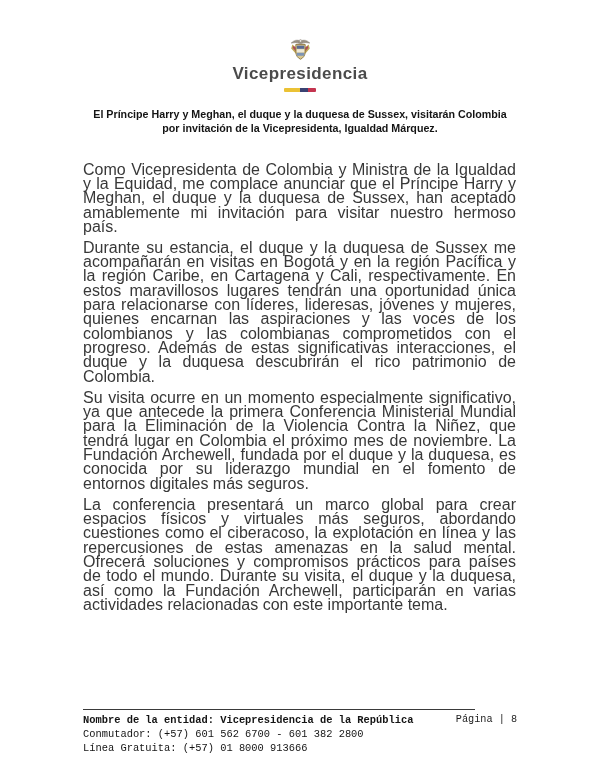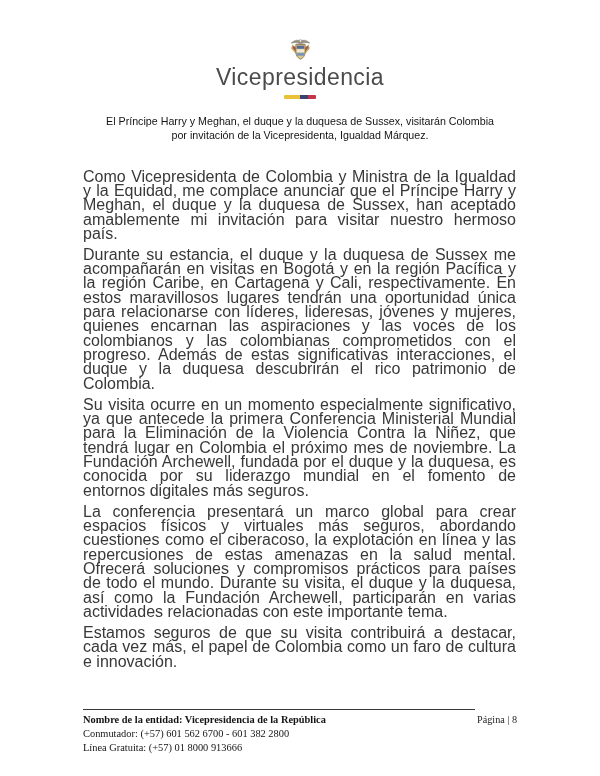--- a/index.html
+++ b/index.html
@@ -10,42 +10,42 @@
     background: #ffffff;
     font-family: "Liberation Sans", sans-serif;
     overflow: hidden;
   }
 
   
   .header { padding-top: 37px; text-align: center; }
   .crest { display: block; margin: 0 auto; width: 23px; height: 26px; }
   .logo-text {
     margin-top: 1px;
-    font-size: 23px;
-    font-weight: 400;
+    font-size: 17px;
+    font-weight: 700;
     letter-spacing: 0.4px;
     color: #4b4b4b;
   }
   .flag-bar {
     display: flex;
     width: 32px;
     height: 3.5px;
     margin: 4px auto 0 auto;
     border-radius: 1px;
     overflow: hidden;
   }
   .flag-seg-yellow { width: 50%; height: 100%; }
   .flag-seg-blue   { width: 25%; height: 100%; }
   .flag-seg-red    { width: 25%; height: 100%; }
 
   
   .title {
     margin-top: 15px;
     text-align: center;
-    font-weight: normal;
+    font-weight: bold;
     font-size: 10.7px;
     line-height: 14.5px;
     color: #141414;
   }
 
   
   .body-text {
     margin: 27px 84px 0 83px;
   }
   .body-text p {
@@ -55,21 +55,21 @@
     text-align: justify;
     color: #383838;
   }
 
   
   .footer {
     position: absolute;
     left: 83px;
     width: 434px;
     top: 709px;
-    font-family: Liberation Serif, serif;
+    font-family: Liberation Mono, monospace;
     color: #141414;
   }
   .footer-divider {
     width: 392px;
     height: 0;
     border-top: 1.5px solid #3a3a3a;
     margin-bottom: 3px;
   }
   .footer-row {
     display: flex;
@@ -117,21 +117,20 @@
   <div class="title">
     <div>El Príncipe Harry y Meghan, el duque y la duquesa de Sussex, visitarán Colombia</div>
     <div>por invitación de la Vicepresidenta, Igualdad Márquez.</div>
   </div>
 
   <div class="body-text">
     <p>Como Vicepresidenta de Colombia y Ministra de la Igualdad y la Equidad, me complace anunciar que el Príncipe Harry y Meghan, el duque y la duquesa de Sussex, han aceptado amablemente mi invitación para visitar nuestro hermoso país.</p>
     <p>Durante su estancia, el duque y la duquesa de Sussex me acompañarán en visitas en Bogotá y en la región Pacífica y la región Caribe, en Cartagena y Cali, respectivamente. En estos maravillosos lugares tendrán una oportunidad única para relacionarse con líderes, lideresas, jóvenes y mujeres, quienes encarnan las aspiraciones y las voces de los colombianos y las colombianas comprometidos con el progreso. Además de estas significativas interacciones, el duque y la duquesa descubrirán el rico patrimonio de Colombia.</p>
     <p>Su visita ocurre en un momento especialmente significativo, ya que antecede la primera Conferencia Ministerial Mundial para la Eliminación de la Violencia Contra la Niñez, que tendrá lugar en Colombia el próximo mes de noviembre. La Fundación Archewell, fundada por el duque y la duquesa, es conocida por su liderazgo mundial en el fomento de entornos digitales más seguros.</p>
     <p>La conferencia presentará un marco global para crear espacios físicos y virtuales más seguros, abordando cuestiones como el ciberacoso, la explotación en línea y las repercusiones de estas amenazas en la salud mental. Ofrecerá soluciones y compromisos prácticos para países de todo el mundo. Durante su visita, el duque y la duquesa, así como la Fundación Archewell, participarán en varias actividades relacionadas con este importante tema.</p>
-    <p>Estamos seguros de que su visita contribuirá a destacar, cada vez más, el papel de Colombia como un faro de cultura e innovación.</p>
   </div>
 
   <div class="footer">
     <div class="footer-divider"></div>
     <div class="footer-row">
       <div class="footer-left">
         <div class="footer-entity">Nombre de la entidad: Vicepresidencia de la República</div>
         <div>Conmutador: (+57) 601 562 6700 - 601 382 2800</div>
         <div>Línea Gratuita: (+57) 01 8000 913666</div>
       </div>

